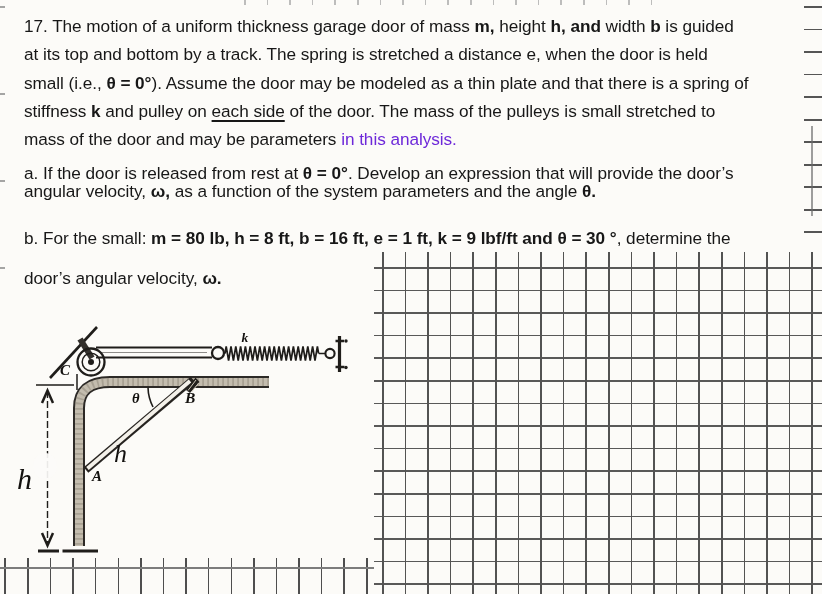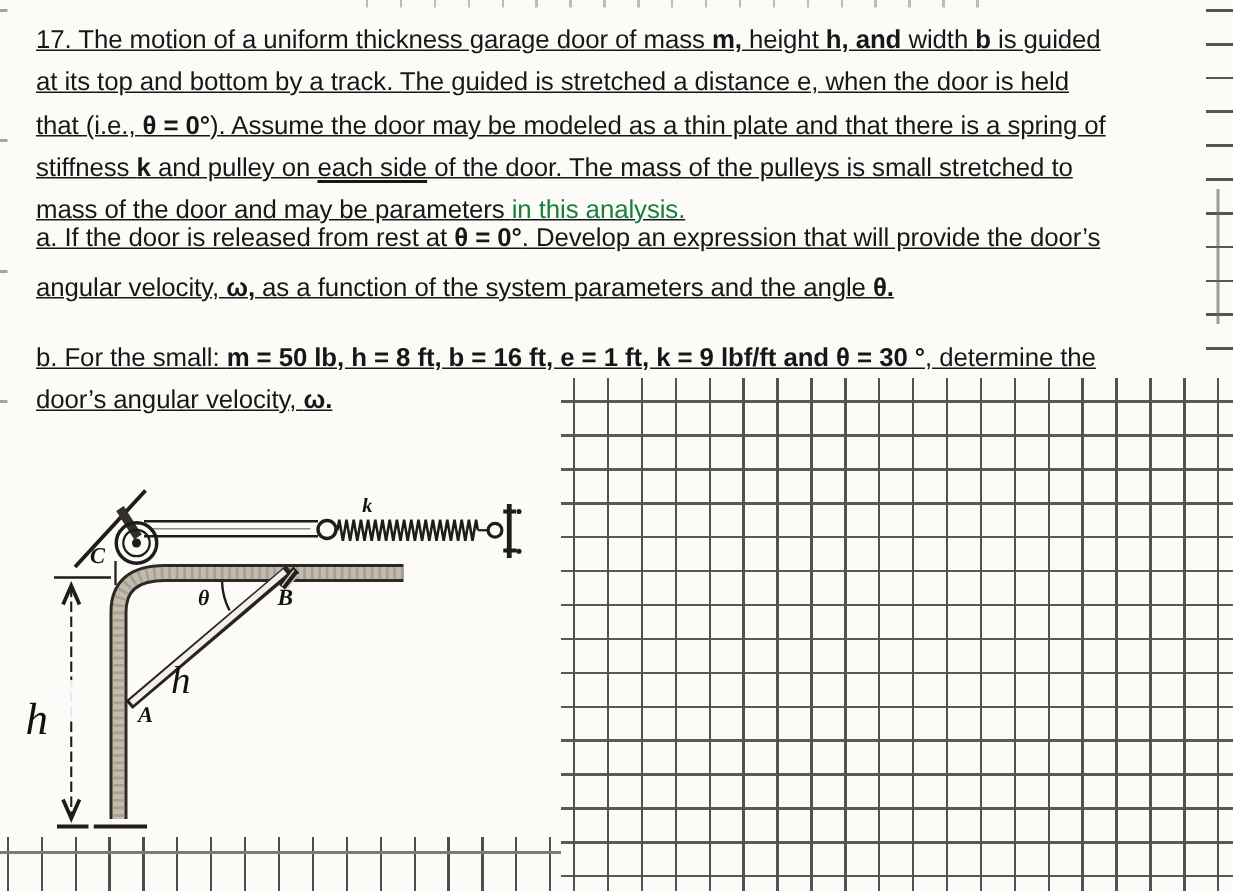--- a/index.html
+++ b/index.html
@@ -37,57 +37,57 @@
   }
   .vline-right { left: 811px; top: 126px; width: 2px; height: 90px; background: #6a6a6a; opacity: .65; }
   .ticks-left {
     left: 0; top: 6px; width: 5px; height: 292px;
     background: repeating-linear-gradient(to bottom, #8f8f8f 0 2px, transparent 2px 87px);
     opacity: .8;
   }
   
   .line {
     position: absolute; left: 24px; white-space: pre;
-    font-size: 17.2px; line-height: 22px; font-weight: 400; letter-spacing: -0.05px; text-decoration: underline;
+    font-size: 17.2px; line-height: 22px; font-weight: 400; letter-spacing: -0.05px;
   }
   .b { font-weight: 700; }
   .u { text-decoration: underline; text-decoration-thickness: 1.6px; text-underline-offset: 3px; }
-  .fade { color: #15803d; }
+  .fade { color: #6d28d9; }
   
   .fig { position: absolute; left: 10px; top: 300px; width: 370px; height: 262px; }
   .fig text { font-family: "Liberation Serif", "DejaVu Serif", serif; fill: #13110f; }
 </style>
 </head>
 <body>
 
 <div class="screen">
 
   <div class="abs ticks-top"></div>
   <div class="abs ticks-right"></div>
   <div class="abs vline-right"></div>
   <div class="abs ticks-left"></div>
   <div class="abs grid-right"></div>
   <div class="abs grid-bottom"></div>
 
   <div>
     <div class="line" style="top:15px"><span>17. The motion of a uniform thickness garage door of mass </span><span class="b">m,</span><span> height </span><span class="b">h, and</span><span> width </span><span class="b">b</span><span> is guided</span></div>
-    <div class="line" style="top:43px"><span>at its top and bottom by a track. The guided is stretched a distance e, when the door is held</span></div>
-    <div class="line" style="top:72px"><span>that (i.e., </span><span class="b">θ = 0°</span><span>). Assume the door may be modeled as a thin plate and that there is a spring of</span></div>
+    <div class="line" style="top:43px"><span>at its top and bottom by a track. The spring is stretched a distance e, when the door is held</span></div>
+    <div class="line" style="top:72px"><span>small (i.e., </span><span class="b">θ = 0°</span><span>). Assume the door may be modeled as a thin plate and that there is a spring of</span></div>
     <div class="line" style="top:100px"><span>stiffness </span><span class="b">k</span><span> and pulley on </span><span class="u">each side</span><span> of the door. The mass of the pulleys is small stretched to</span></div>
     <div class="line" style="top:128px"><span>mass of the door and may be parameters </span><span class="fade">in this analysis.</span></div>
   </div>
 
   <div>
-    <div class="line" style="top:147px"><span>a. If the door is released from rest at </span><span class="b">θ = 0°</span><span>. Develop an expression that will provide the door’s</span></div>
+    <div class="line" style="top:162px"><span>a. If the door is released from rest at </span><span class="b">θ = 0°</span><span>. Develop an expression that will provide the door’s</span></div>
     <div class="line" style="top:180px"><span>angular velocity, </span><span class="b">ω,</span><span> as a function of the system parameters and the angle </span><span class="b">θ.</span></div>
   </div>
 
   <div>
-    <div class="line" style="top:227px"><span>b. For the small: </span><span class="b">m = 50 lb, h = 8 ft, b = 16 ft, e = 1 ft, k = 9 lbf/ft and θ = 30 °</span><span>, determine the</span></div>
-    <div class="line" style="top:255px"><span>door’s angular velocity, </span><span class="b">ω.</span></div>
+    <div class="line" style="top:227px"><span>b. For the small: </span><span class="b">m = 80 lb, h = 8 ft, b = 16 ft, e = 1 ft, k = 9 lbf/ft and θ = 30 °</span><span>, determine the</span></div>
+    <div class="line" style="top:267px"><span>door’s angular velocity, </span><span class="b">ω.</span></div>
   </div>
 
   <svg class="fig" viewBox="10 300 370 262">
     <g fill="none" stroke="#1f1d1a">
 
       <line x1="97" y1="327" x2="50" y2="378" stroke-width="2.6"></line>
       <line x1="80" y1="339" x2="92" y2="358" stroke-width="6" stroke="#33302c"></line>
 
       <g>
         <circle cx="91" cy="362" r="13.5" stroke-width="2.3"></circle>

